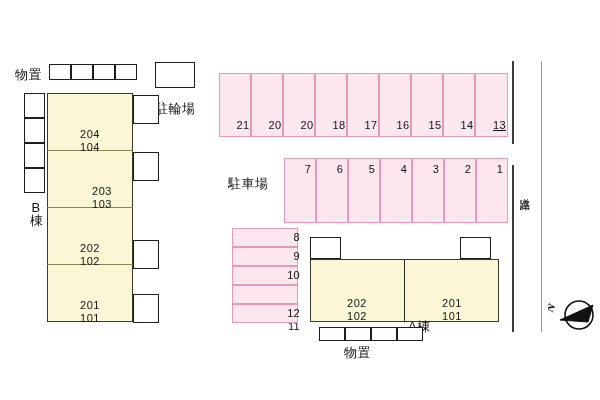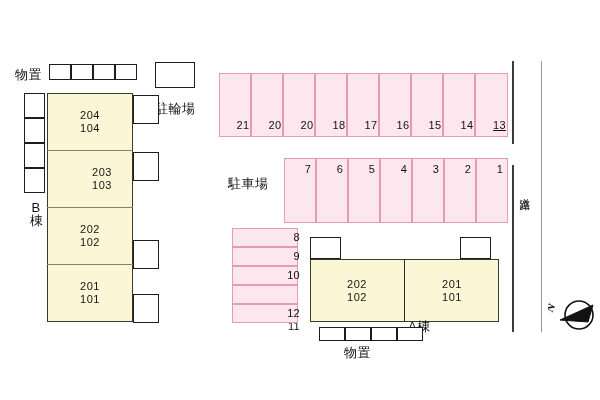--- a/index.html
+++ b/index.html
@@ -28,20 +28,21 @@
     position: absolute;
     box-sizing: border-box;
     display: flex;
     flex-direction: column;
     align-items: center;
     justify-content: center;
     color: #141414;
     font-size: 11px;
     line-height: 13px;
     letter-spacing: .5px;
+    margin-top: 19px;
   }
   .divider-h {
     position: absolute;
     background: #8c8458;
     height: 1px;
   }
   .divider-v {
     position: absolute;
     background: #2b2b1e;
     width: 1px;

